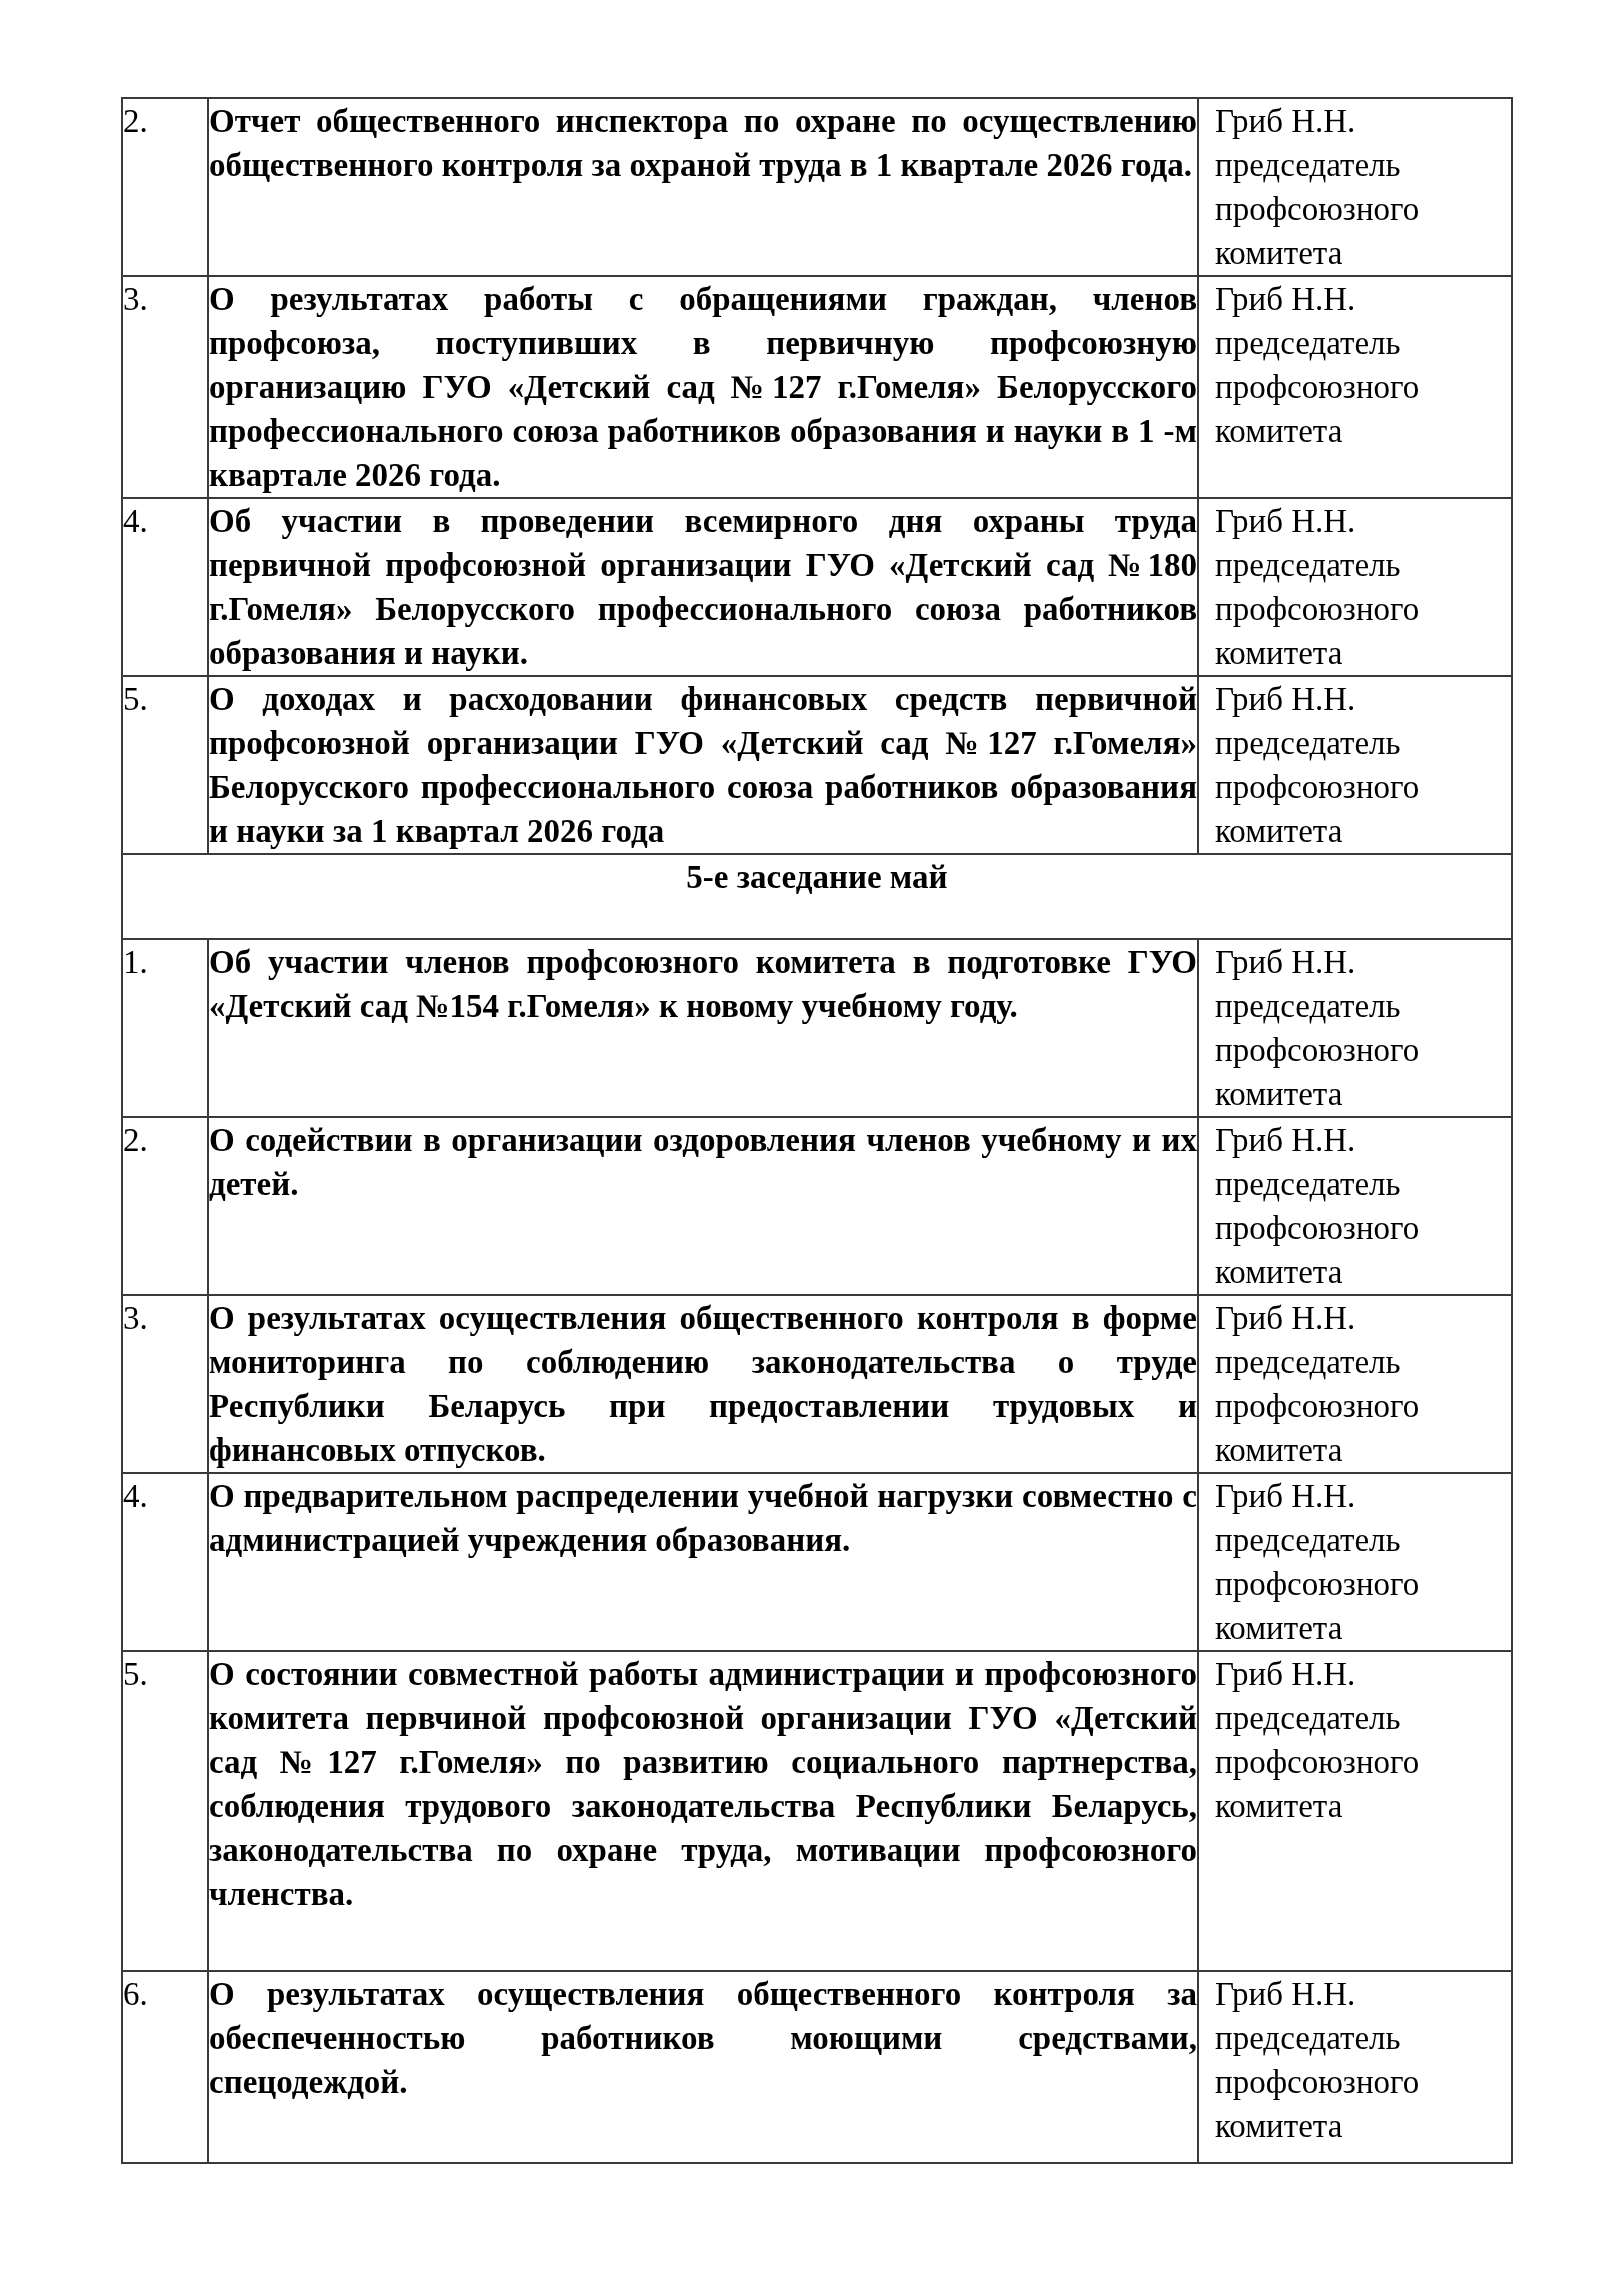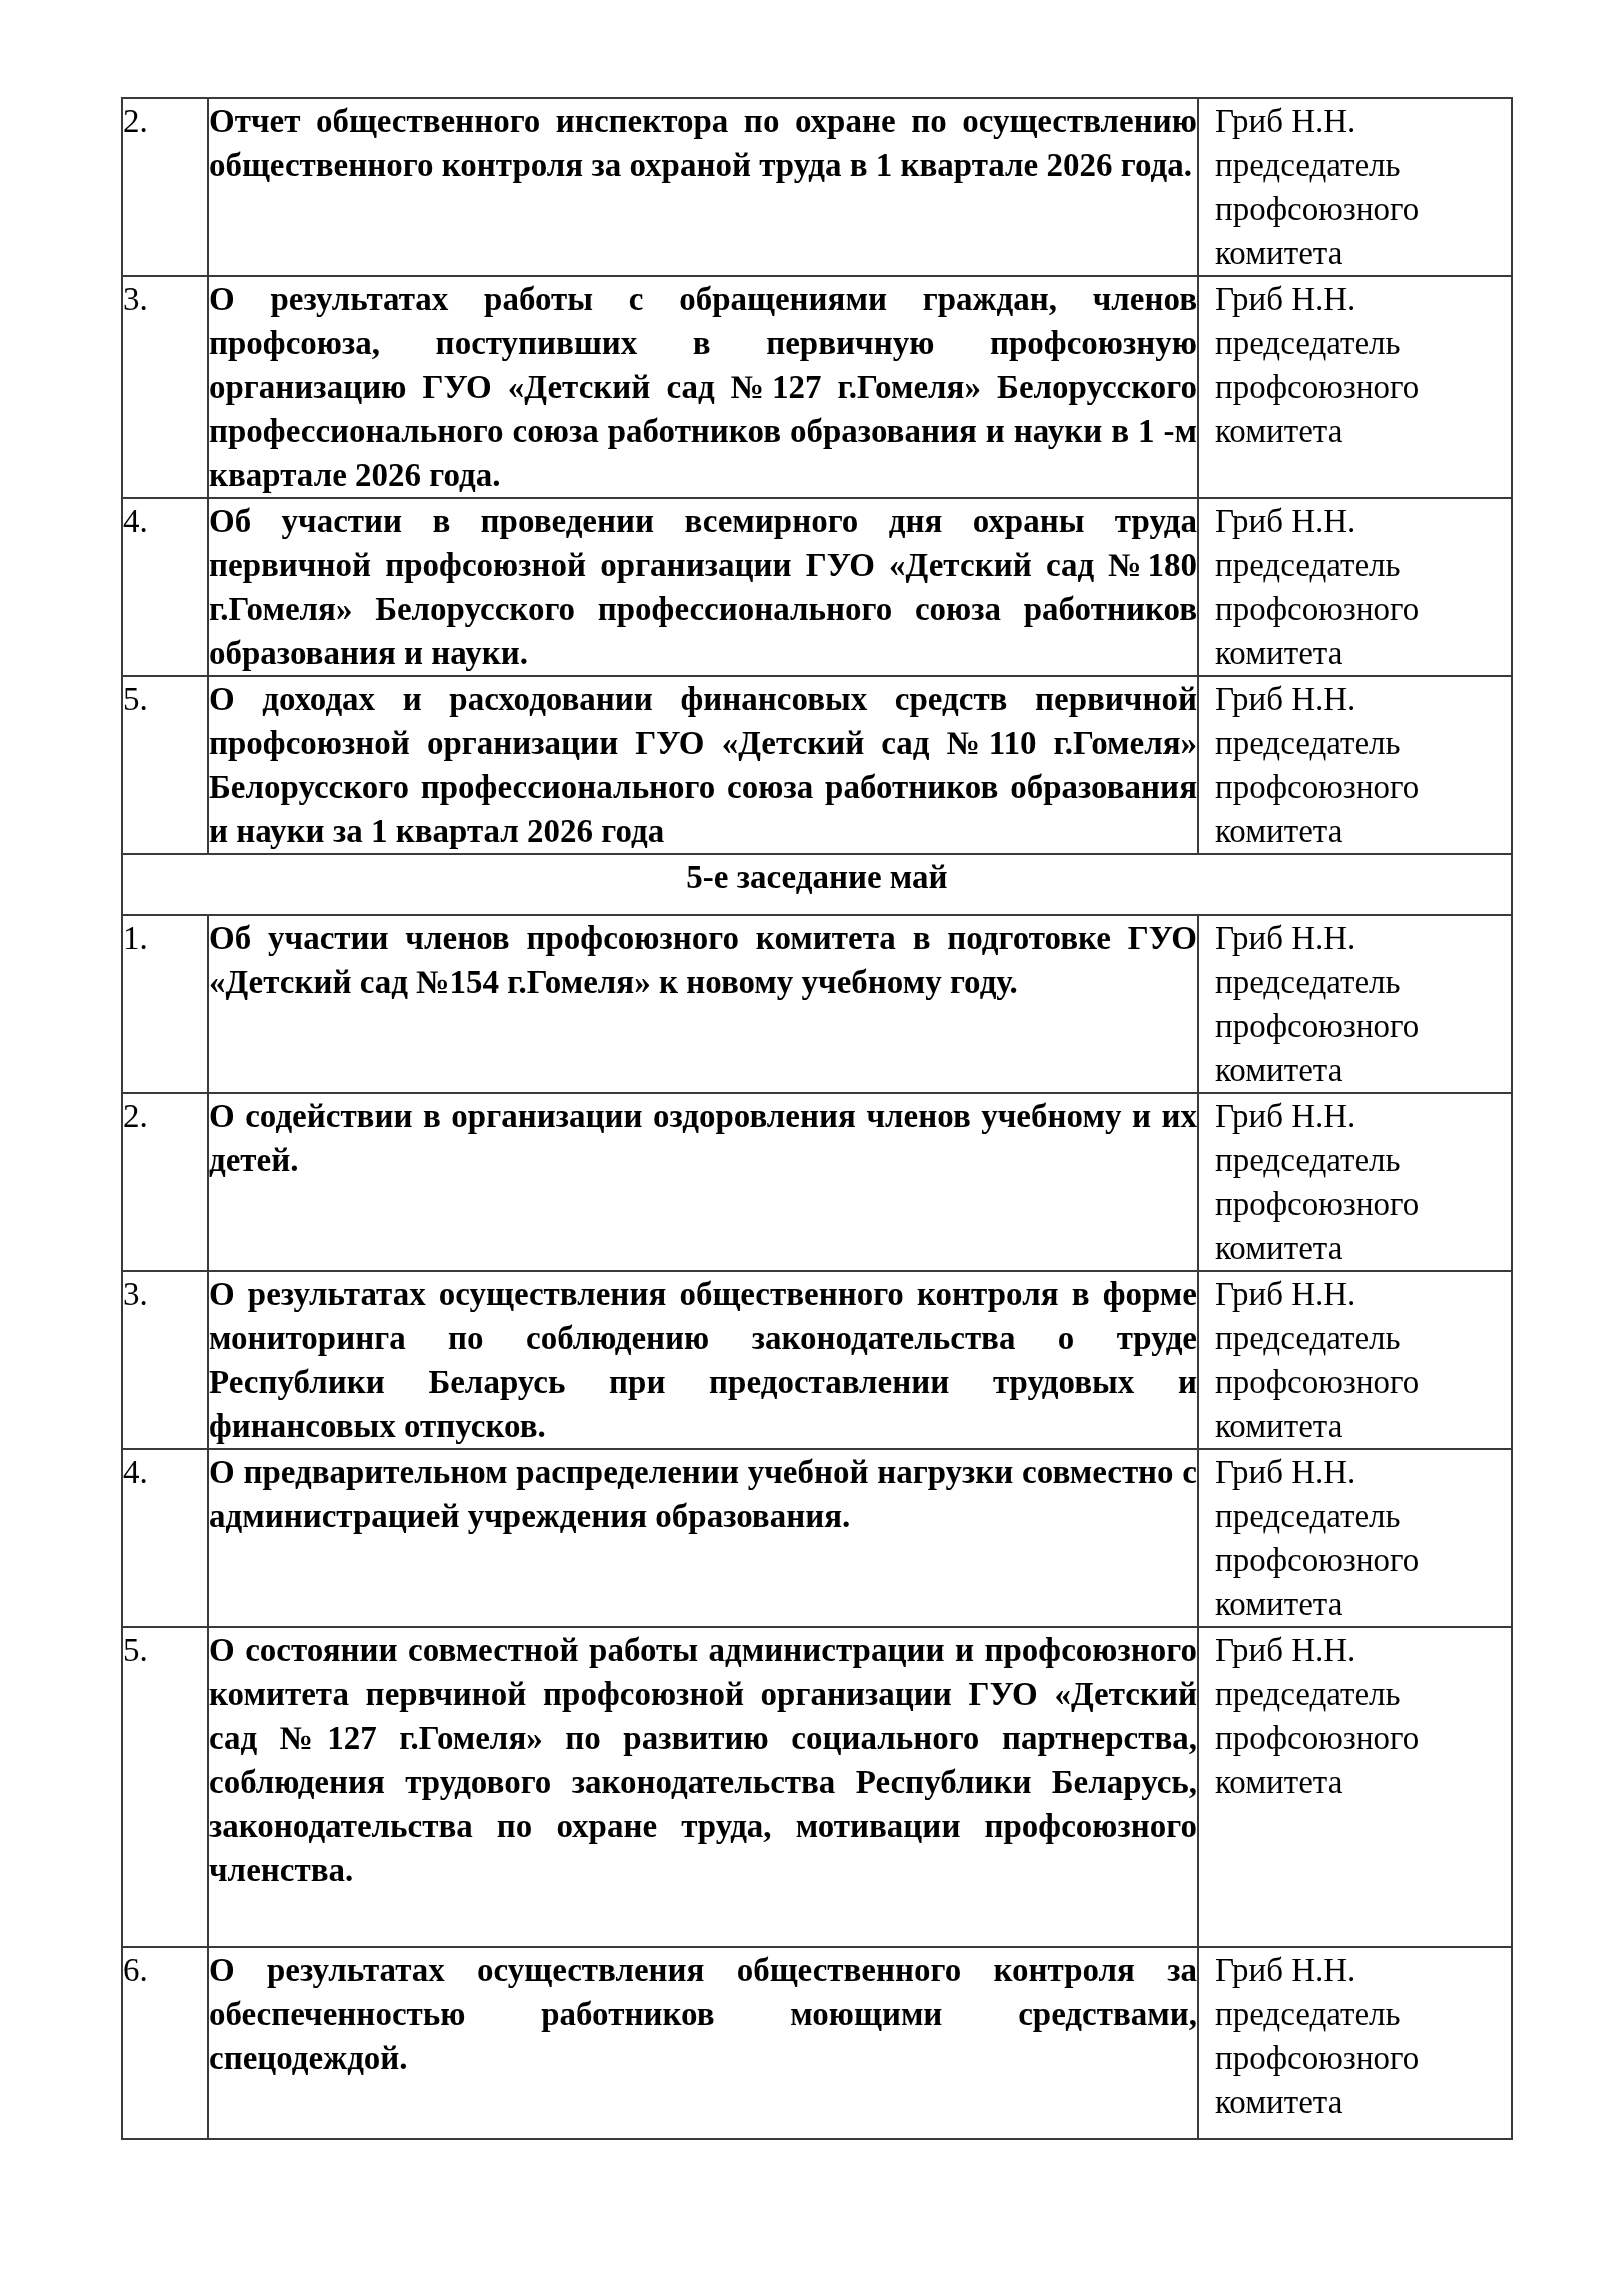--- a/index.html
+++ b/index.html
@@ -91,30 +91,30 @@
         <td class="topic">Об участии в проведении всемирного дня охраны труда первичной профсоюзной организации ГУО «Детский сад №180 г.Гомеля» Белорусского профессионального союза работников образования и науки.</td>
         <td class="resp">
           <span class="resp-line">Гриб Н.Н.</span>
           <span class="resp-line">председатель</span>
           <span class="resp-line">профсоюзного</span>
           <span class="resp-line">комитета</span>
         </td>
       </tr>
       <tr style="height:128px">
         <td class="num">5.</td>
-        <td class="topic">О доходах и расходовании финансовых средств первичной профсоюзной организации ГУО «Детский сад №110  г.Гомеля» Белорусского профессионального союза работников образования и науки за 1 квартал 2026 года</td>
+        <td class="topic">О доходах и расходовании финансовых средств первичной профсоюзной организации ГУО «Детский сад №127  г.Гомеля» Белорусского профессионального союза работников образования и науки за 1 квартал 2026 года</td>
         <td class="resp">
           <span class="resp-line">Гриб Н.Н.</span>
           <span class="resp-line">председатель</span>
           <span class="resp-line">профсоюзного</span>
           <span class="resp-line">комитета</span>
         </td>
       </tr>
 
-      <tr style="height:61px">
+      <tr style="height:85px">
         <td class="section" colspan="3">5-е заседание май</td>
       </tr>
 
       <tr style="height:177px">
         <td class="num">1.</td>
         <td class="topic">Об участии членов профсоюзного комитета в подготовке ГУО «Детский сад №154  г.Гомеля» к новому учебному году.</td>
         <td class="resp">
           <span class="resp-line">Гриб Н.Н.</span>
           <span class="resp-line">председатель</span>
           <span class="resp-line">профсоюзного</span>

